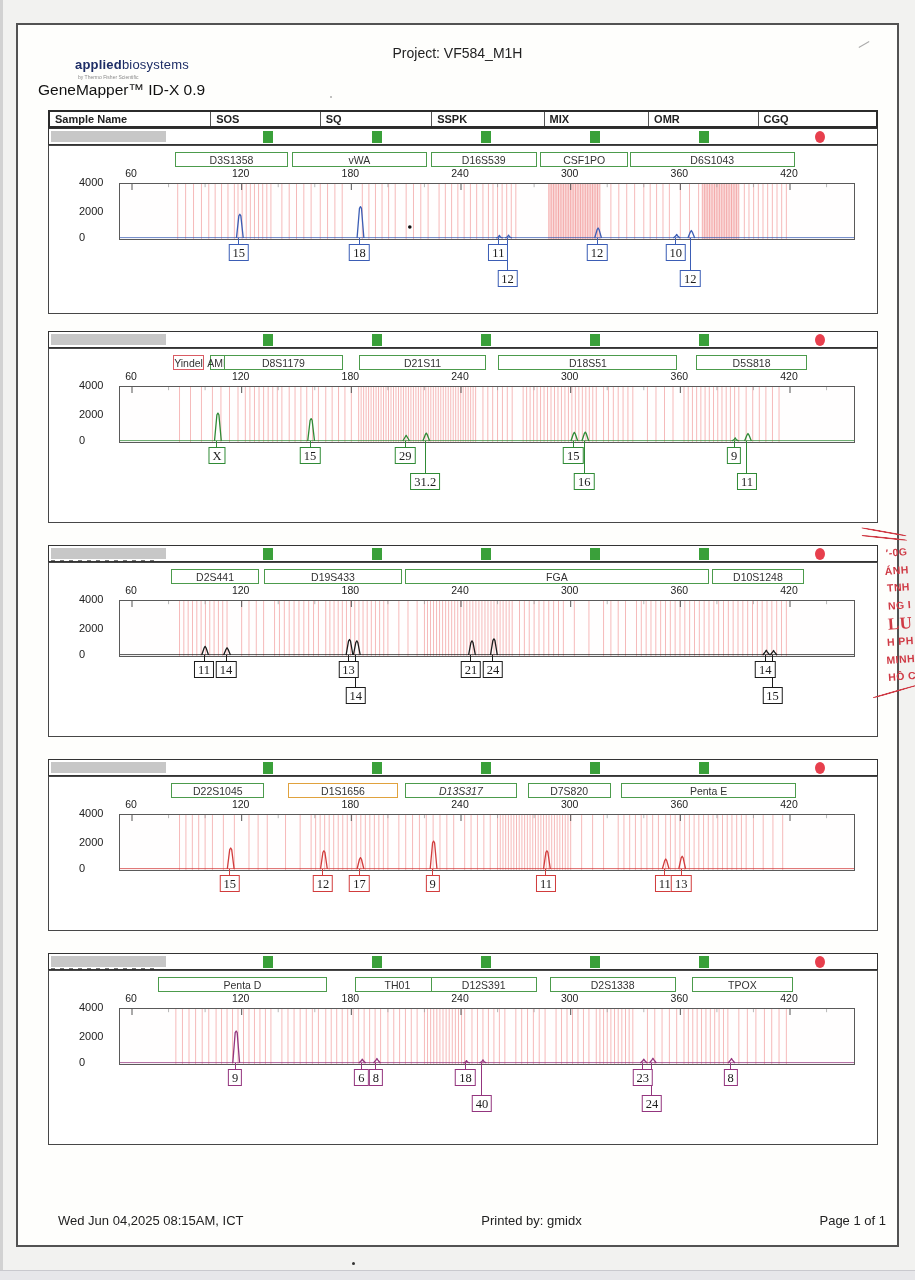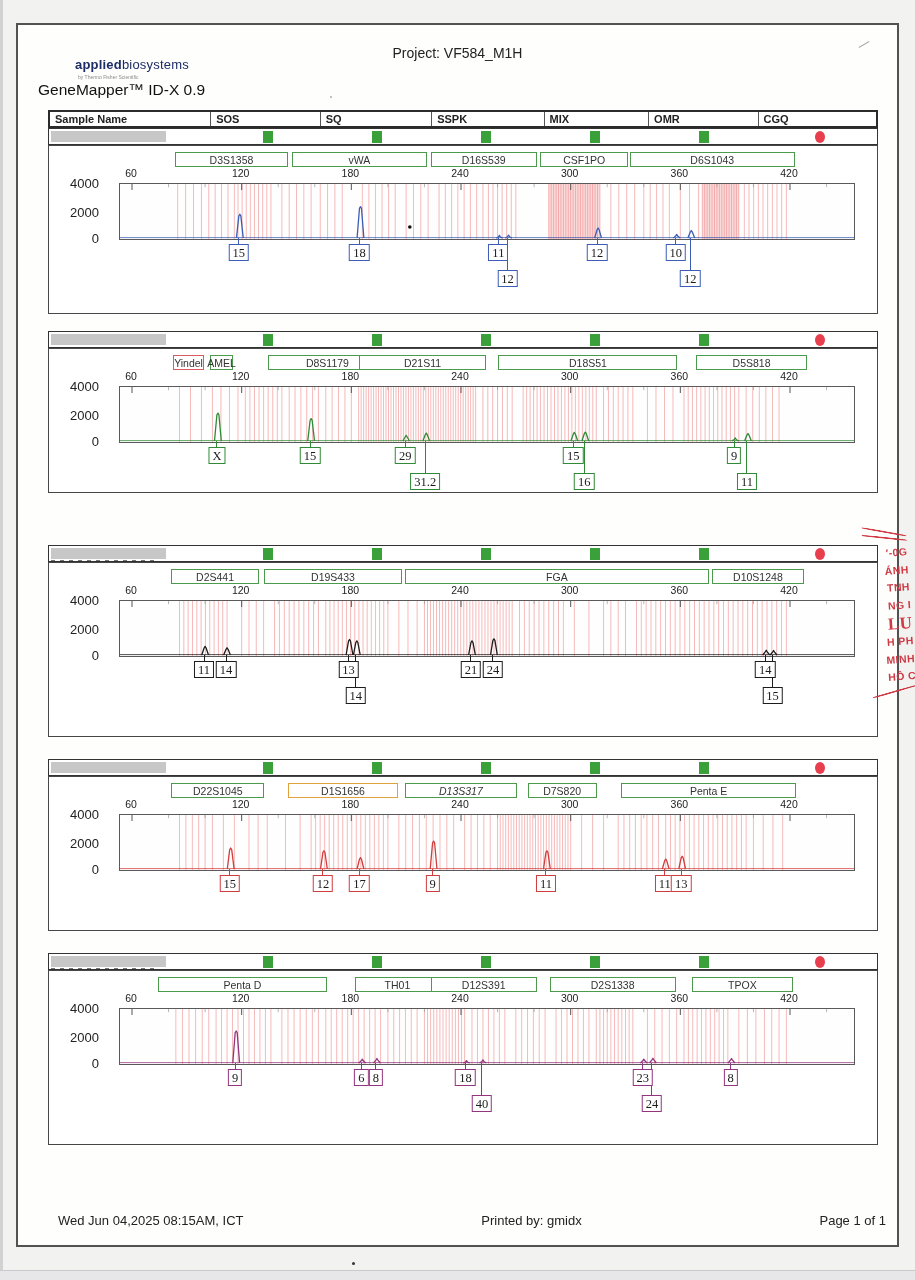--- a/index.html
+++ b/index.html
@@ -29,21 +29,21 @@
   .strip .smudge{position:absolute;left:2px;top:14px;width:108px;height:3px;opacity:.65;
       background:repeating-linear-gradient(90deg,#2a2a2a 0 4px,transparent 4px 9px)}
   .pbody{position:absolute;left:48px;width:830px;box-sizing:border-box;
          border:1.5px solid #474747;background:#fff}
   .marker{position:absolute;top:6px;height:15px;box-sizing:border-box;border:1.4px solid #4c9b4c;
           background:#fff;display:flex;align-items:center;justify-content:center;
           font-size:10.5px;color:#333;white-space:nowrap;overflow:visible}
   .marker.orange{border-color:#e0a23e}
   .marker.red{border-color:#d95b63}
   .xtick{position:absolute;top:21px;transform:translateX(-50%);font-size:10.5px;color:#222}
-  .ylab{position:absolute;left:14px;width:36px;text-align:right;font-size:13px;color:#222}
+  .ylab{position:absolute;left:30px;width:36px;font-size:11px;color:#222}
   svg.plot{position:absolute;left:70px;top:37px;background:#fffefe;border:1px solid #5a5a5a}
   .conn{position:absolute;width:1px}
   .allele{position:absolute;transform:translateX(-50%);height:17px;line-height:16px;box-sizing:border-box;
           padding:0 3px;background:#fff;border:1px solid #000;color:#1c1c1c;
           font-family:"Liberation Serif",serif;font-size:12.5px;white-space:nowrap;z-index:3}
   .ftr{position:absolute;left:58px;top:1213px;width:828px;display:flex;
        justify-content:space-between;font-size:13px;color:#222}
   .stamp{position:absolute;right:0;top:531px;width:60px;height:175px;color:#cf3a45;
          transform:rotate(-4deg);font-weight:bold;text-align:right;z-index:5}
   .stamp .ln{font-size:10.5px;line-height:17.5px;padding-right:3px;letter-spacing:.4px}
@@ -260,24 +260,24 @@
     </div>
     <div class="strip" style="top: 331px;">
       <div class="gray"></div>
       <div class="sq" style="left: 214px; background: rgb(58, 160, 58);"></div>
       <div class="sq" style="left: 323px; background: rgb(58, 160, 58);"></div>
       <div class="sq" style="left: 432px; background: rgb(58, 160, 58);"></div>
       <div class="sq" style="left: 541px; background: rgb(58, 160, 58);"></div>
       <div class="sq" style="left: 650px; background: rgb(58, 160, 58);"></div>
       <div class="dot" style="background: rgb(231, 63, 77);"></div>
     </div>
-    <div class="pbody" style="top: 348px; height: 145px;">
+    <div class="pbody" style="top: 348px; height: 175px;">
       <div class="marker red" style="left: 124.039px; width: 31.0726px;">Yindel</div>
       <div class="marker" style="left: 160.595px; width: 23.7614px;">AMEL</div>
-      <div class="marker" style="left: 175px; width: 118.807px; margin-left: 44px;">D8S1179</div>
+      <div class="marker" style="left: 175px; width: 118.807px;">D8S1179</div>
       <div class="marker" style="left: 310.475px; width: 126.118px;">D21S11</div>
       <div class="marker" style="left: 449.388px; width: 179.124px;">D18S51</div>
       <div class="marker" style="left: 646.79px; width: 111.496px;">D5S818</div>
       <div class="xtick" style="left: 82px;">60</div>
       <div class="xtick" style="left: 191.668px;">120</div>
       <div class="xtick" style="left: 301.336px;">180</div>
       <div class="xtick" style="left: 411.004px;">240</div>
       <div class="xtick" style="left: 520.672px;">300</div>
       <div class="xtick" style="left: 630.34px;">360</div>
       <div class="xtick" style="left: 740.008px;">420</div>
@@ -669,21 +669,21 @@
       <div class="sq" style="left: 323px; background: rgb(58, 160, 58);"></div>
       <div class="sq" style="left: 432px; background: rgb(58, 160, 58);"></div>
       <div class="sq" style="left: 541px; background: rgb(58, 160, 58);"></div>
       <div class="sq" style="left: 650px; background: rgb(58, 160, 58);"></div>
       <div class="dot" style="background: rgb(231, 63, 77);"></div>
     </div>
     <div class="pbody" style="top: 776px; height: 155px;">
       <div class="marker" style="left: 122.212px; width: 93.2178px;">D22S1045</div>
       <div class="marker orange" style="left: 239.191px; width: 109.668px;">D1S1656</div>
       <div class="marker" style="left: 356.17px; width: 111.496px; font-style: italic;">D13S317</div>
-      <div class="marker" style="left: 478.633px; width: 69px;">D7S820</div>
+      <div class="marker" style="left: 478.633px; width: 83px;">D7S820</div>
       <div class="marker" style="left: 571.85px; width: 175.469px;">Penta E</div>
       <div class="xtick" style="left: 82px;">60</div>
       <div class="xtick" style="left: 191.668px;">120</div>
       <div class="xtick" style="left: 301.336px;">180</div>
       <div class="xtick" style="left: 411.004px;">240</div>
       <div class="xtick" style="left: 520.672px;">300</div>
       <div class="xtick" style="left: 630.34px;">360</div>
       <div class="xtick" style="left: 740.008px;">420</div>
       <div class="ylab" style="top: 30px;">4000</div>
       <div class="ylab" style="top: 58.5px;">2000</div>

